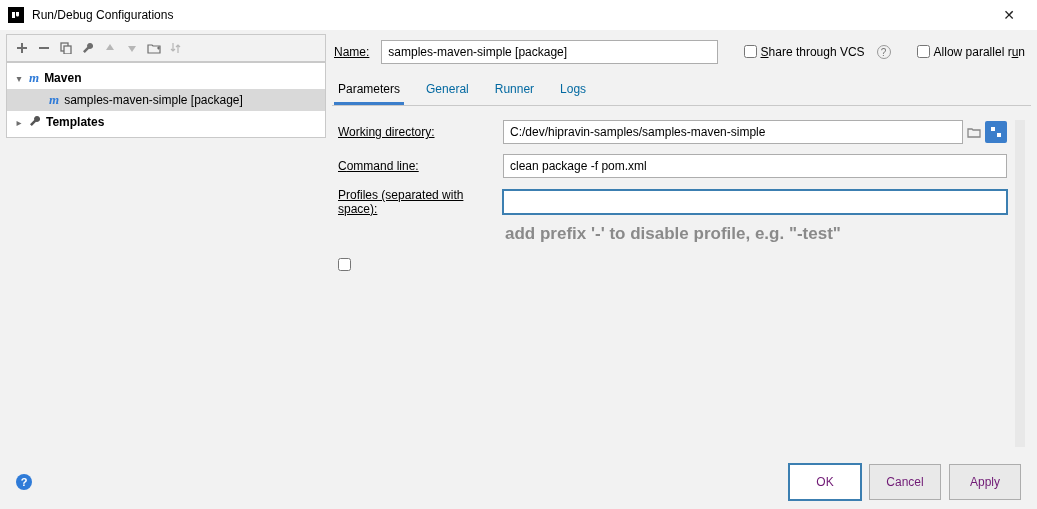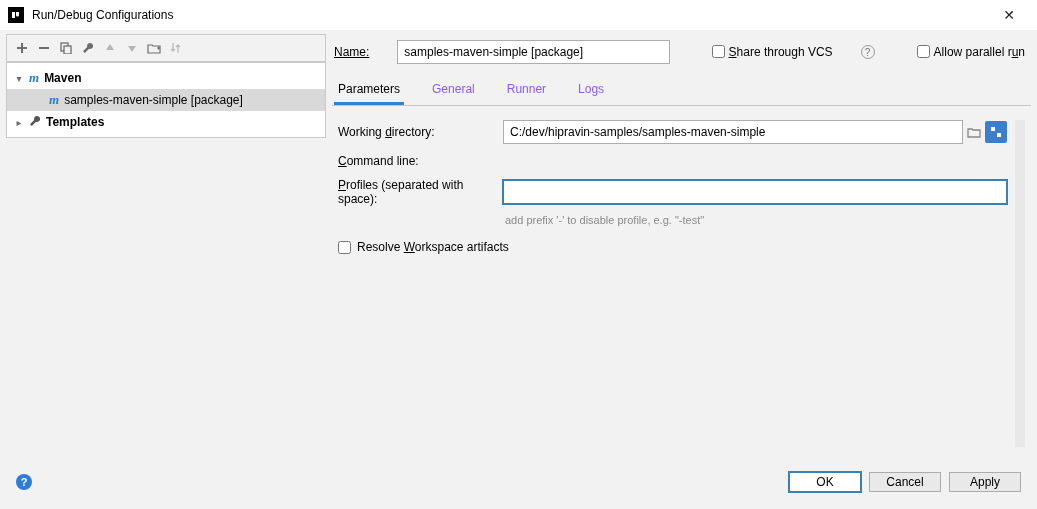--- a/index.html
+++ b/index.html
@@ -19,49 +19,49 @@
 .tree { flex: 1; overflow: auto; padding: 4px 0; }
 .tree-row { display: flex; align-items: center; height: 22px; padding-left: 6px; gap: 4px; }
 .tree-row .chev { width: 12px; text-align: center; color: #6e6e6e; font-size: 10px; }
 .tree-row .lbl { display: flex; align-items: center; gap: 5px; }
 .tree-row .m-icon { color: #2f7bd8; font-weight: bold; font-style: italic; font-family: Georgia, serif; font-size: 13px; }
 .tree-row .wrench { color: #555; }
 .tree-row.child { padding-left: 42px; background: #d9d9d9; }
 .tree-row.child .lbl-text { color: #000; }
 .tree-row .node-text { font-weight: bold; text-align: right; }
 .right-pane { flex: 1; display: flex; flex-direction: column; min-width: 0; }
-.name-row { display: flex; align-items: center; gap: 28px; padding: 6px 6px 8px 2px; }
+.name-row { display: flex; align-items: center; gap: 12px; padding: 6px 6px 8px 2px; }
 .name-row .name-lbl { text-decoration: underline; text-decoration-color: #000; }
 .name-row .name-lbl::first-letter { text-decoration: underline; }
 .name-row input[type=text] { flex: 1; height: 24px; border: 1px solid #adadad; padding: 0 6px; background: #fff; }
 .name-row .chk { display: flex; align-items: flex-start; gap: 4px; margin-left: 14px; }
 .name-row .chk input { width: 13px; height: 13px; }
 .name-row .help { width: 14px; height: 14px; border: 1px solid #999; border-radius: 50%; display: flex; align-items: center; justify-content: center; font-size: 10px; color: #777; }
-.tabstrip { display: flex; gap: 24px; padding: 4px 2px 0 2px; border-bottom: 1px solid #c9c9c9; }
-.tab { padding: 6px 4px; color: #8b5cf6; cursor: default; }
+.tabstrip { display: flex; gap: 18px; padding: 4px 2px 0 2px; border-bottom: 1px solid #c9c9c9; }
+.tab { padding: 6px 4px; color: #0369a1; cursor: default; }
 .tab.active { color: #000; border-bottom: 3px solid #3b7ecb; font-weight: 500; }
 .form-area { flex: 1; background: #f2f2f2; padding: 14px 6px; border-left: 0; border-right: 0; display: flex; gap: 8px; }
 .form-grid { flex: 1; }
 .form-row { display: flex; align-items: center; margin-bottom: 10px; }
-.form-row .flabel { width: 165px; color: #000; }
+.form-row .flabel { width: 165px; color: #000; text-decoration: underline; }
 .form-row .field-wrap { flex: 1; display: flex; align-items: center; }
 .form-row input[type=text] { flex: 1; height: 24px; border: 1px solid #adadad; padding: 0 6px; background: #fff; }
 .form-row input[type=text].focused { border: 1px solid #3c7fb1; outline: 1px solid #3c7fb1; }
 .icon-btn { width: 22px; height: 22px; display: flex; align-items: center; justify-content: center; color: #6e6e6e; }
 .icon-btn.blue-box { background: #3b7ecb; color: #fff; border-radius: 2px; }
 .hint-row { display: flex; }
 .hint-row .spacer { width: 165px; }
-.hint-row .hint { color: #8a8a8a; font-size: 11px; padding-top: 2px; padding-left: 2px; }
+.hint-row .hint { color: #8a8a8a; font-size: 17px; padding-top: 2px; padding-left: 2px; font-weight: bold; }
 .checkbox-row { display: flex; align-items: center; gap: 6px; margin-top: 14px; }
 .checkbox-row input { width: 13px; height: 13px; }
 .scroll-gutter { width: 10px; background: #e8e8e8; }
 .footer { height: 42px; display: flex; align-items: center; padding: 0 10px; gap: 8px; }
 .footer .help-circle { width: 16px; height: 16px; border-radius: 50%; background: #2f7bd8; color: #fff; display: flex; align-items: center; justify-content: center; font-size: 11px; font-weight: bold; }
 .footer .spacer { flex: 1; }
-.footer button { min-width: 72px; height: 20px; background: #e9e9e9; border: 1px solid #adadad; color: #000000; cursor: default; }
+.footer button { min-width: 72px; height: 36px; background: #e9e9e9; border: 1px solid #adadad; color: #701a75; cursor: default; }
 .footer button.primary { border: 1px solid #3c7fb1; outline: 1px solid #3c7fb1; background: #fff; }
 </style>
 </head>
 <body>
 
 <div class="window">
   <div class="titlebar">
     <div class="icon-box">
       <svg viewBox="0 0 10 10">
           <rect x="0" y="0" width="10" height="10" fill="#000"></rect>
@@ -186,36 +186,38 @@
                     <svg width="12" height="12" viewBox="0 0 12 12">
                       <rect x="1" y="1" width="4" height="4" fill="#fff"></rect>
                       <rect x="7" y="7" width="4" height="4" fill="#fff"></rect>
                     </svg>
                   </div>
             </div>
           </div>
 
           <div class="form-row">
             <div class="flabel"><span style="text-decoration:underline">C</span>ommand line:</div>
+            <div class="field-wrap">
+              <input type="text" value="clean package -f pom.xml" style="">
+            </div>
           </div>
 
           <div class="form-row" style="margin-bottom:6px;">
             <div class="flabel"><span style="text-decoration:underline">P</span>rofiles (separated with space):</div>
             <div class="field-wrap">
               <input type="text" class="focused" value="" style="">
             </div>
           </div>
           <div class="hint-row">
             <div class="spacer"></div>
             <div class="hint">add prefix '-' to disable profile, e.g. "-test"</div>
           </div>
 
           <div class="checkbox-row">
             <input type="checkbox" style="">
-            <span>Resolve <span style="text-decoration:underline">W</span>orkspace artifacts</span>
           </div>
           </div>
           <div class="scroll-gutter"></div>
         </div>
       </div>
     </div>
 
     <div class="footer">
       <div class="help-circle">?</div>
       <div class="spacer"></div>

